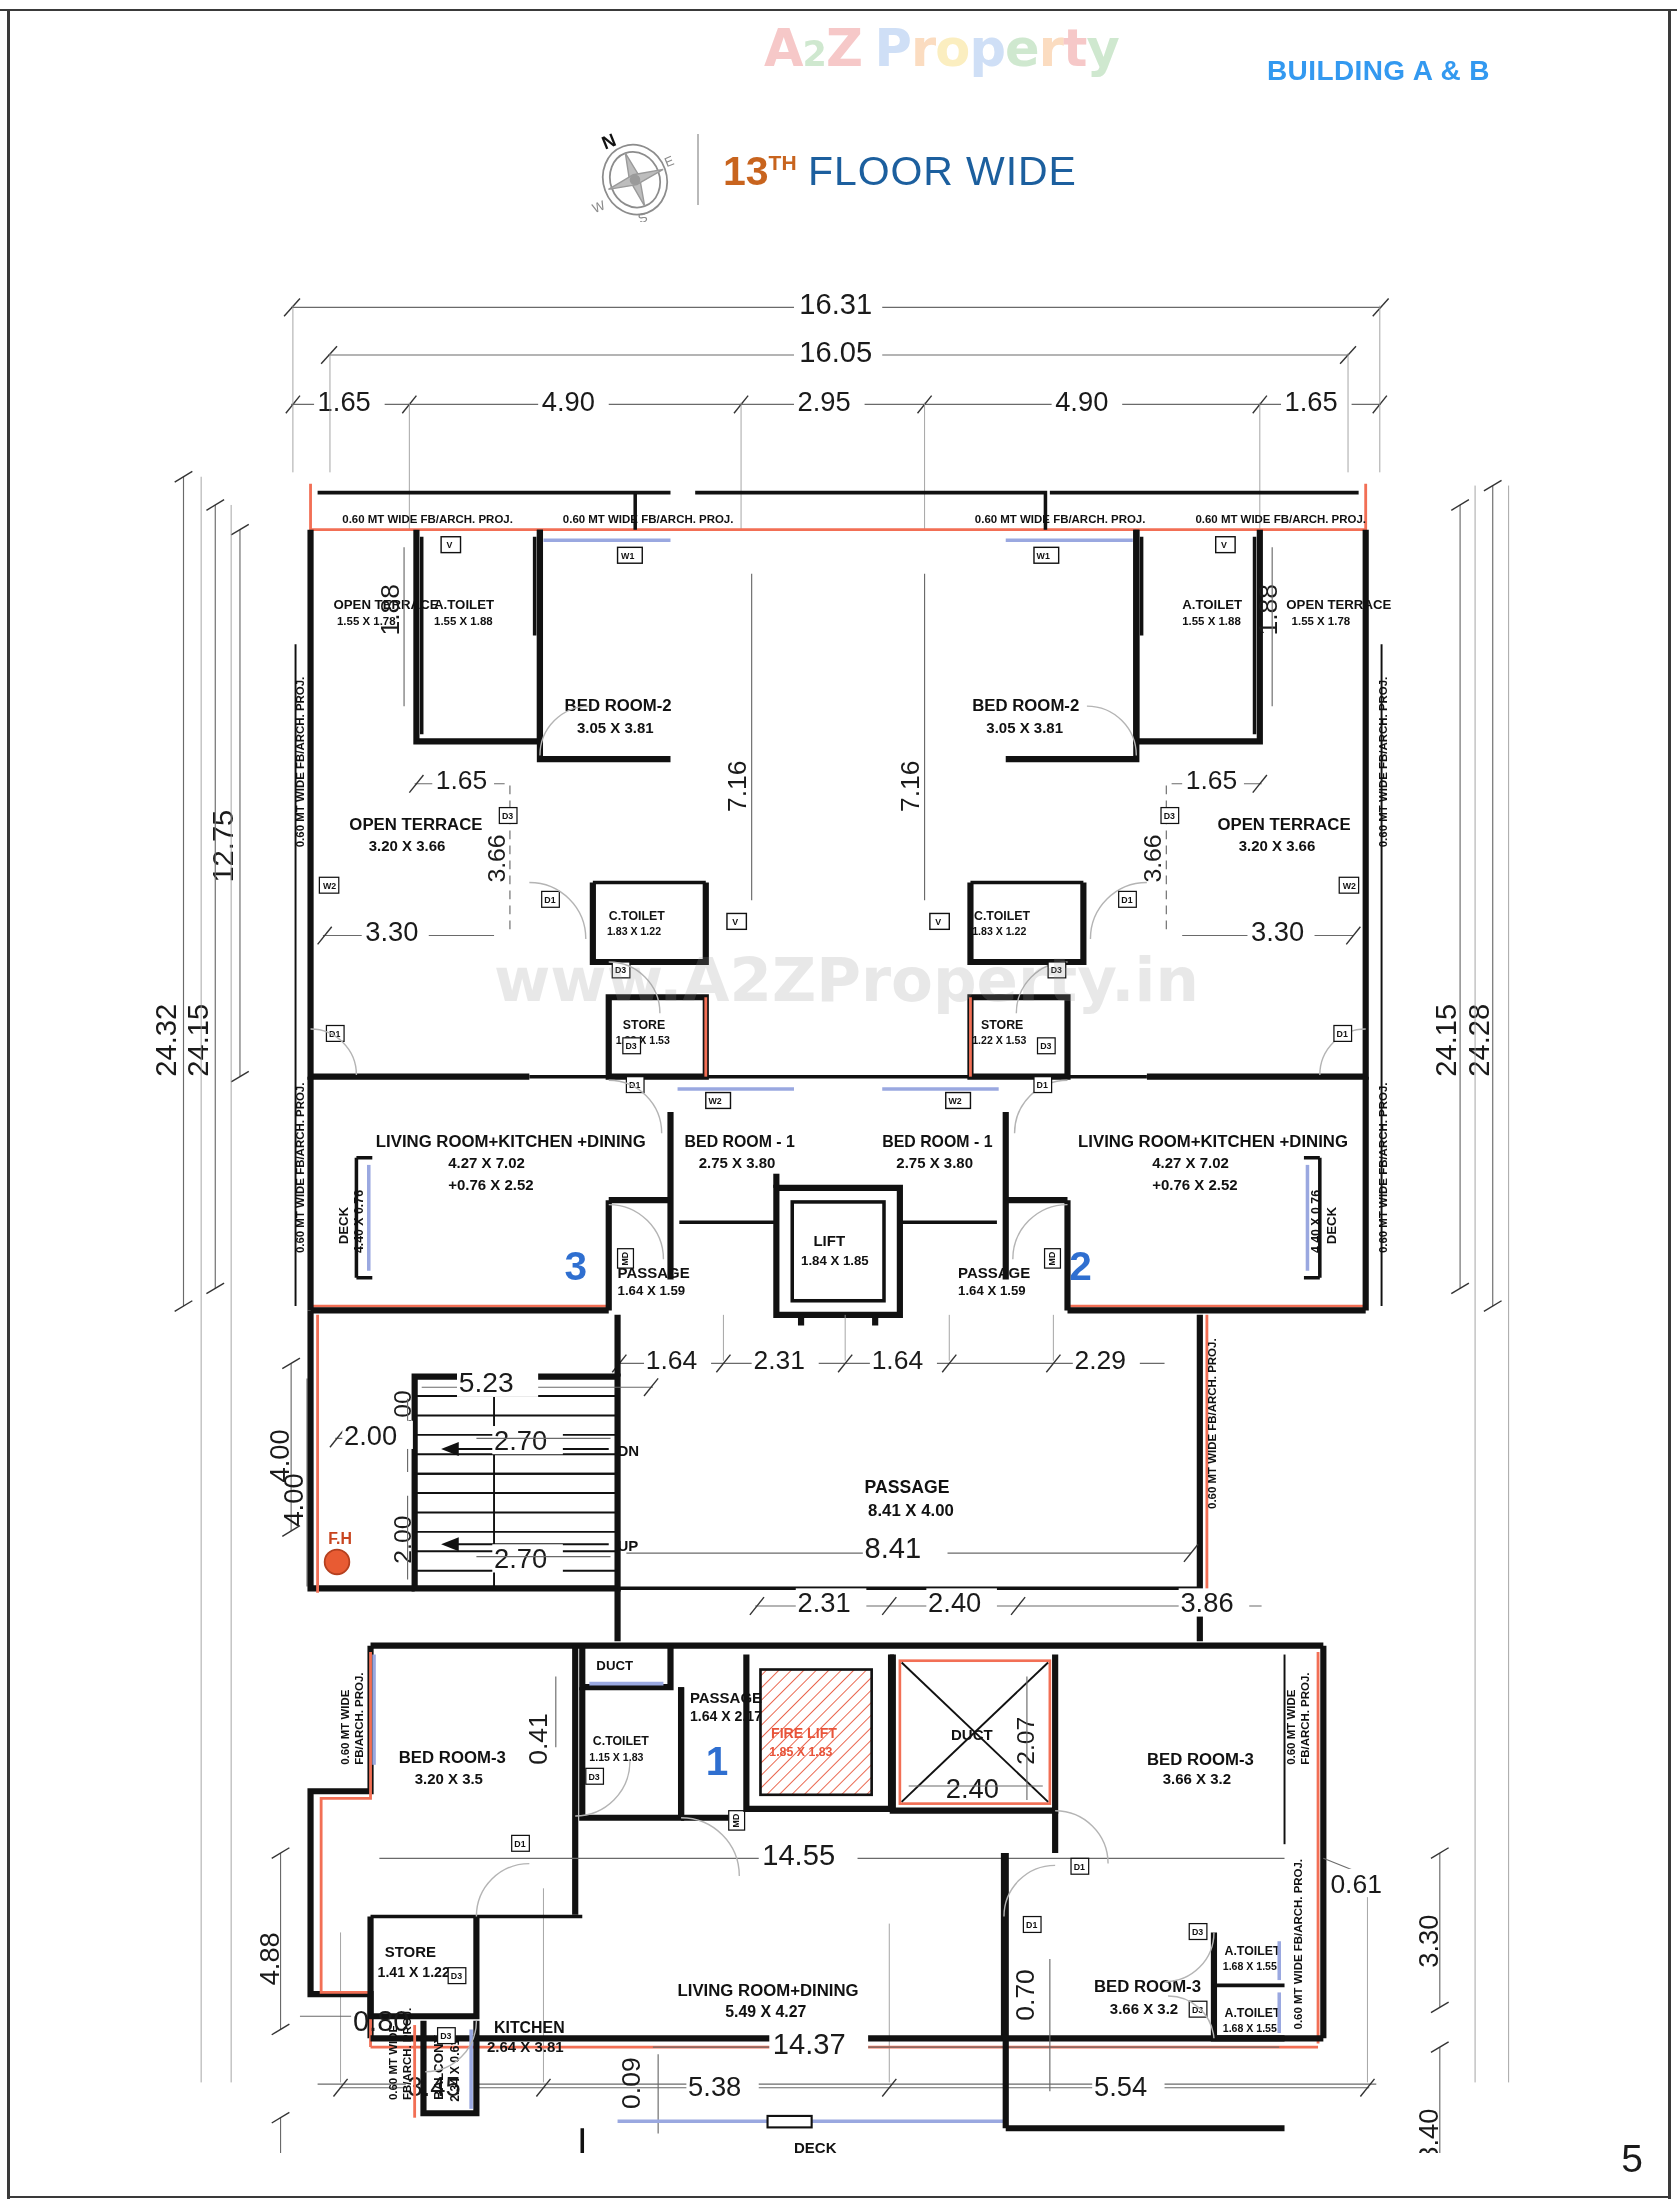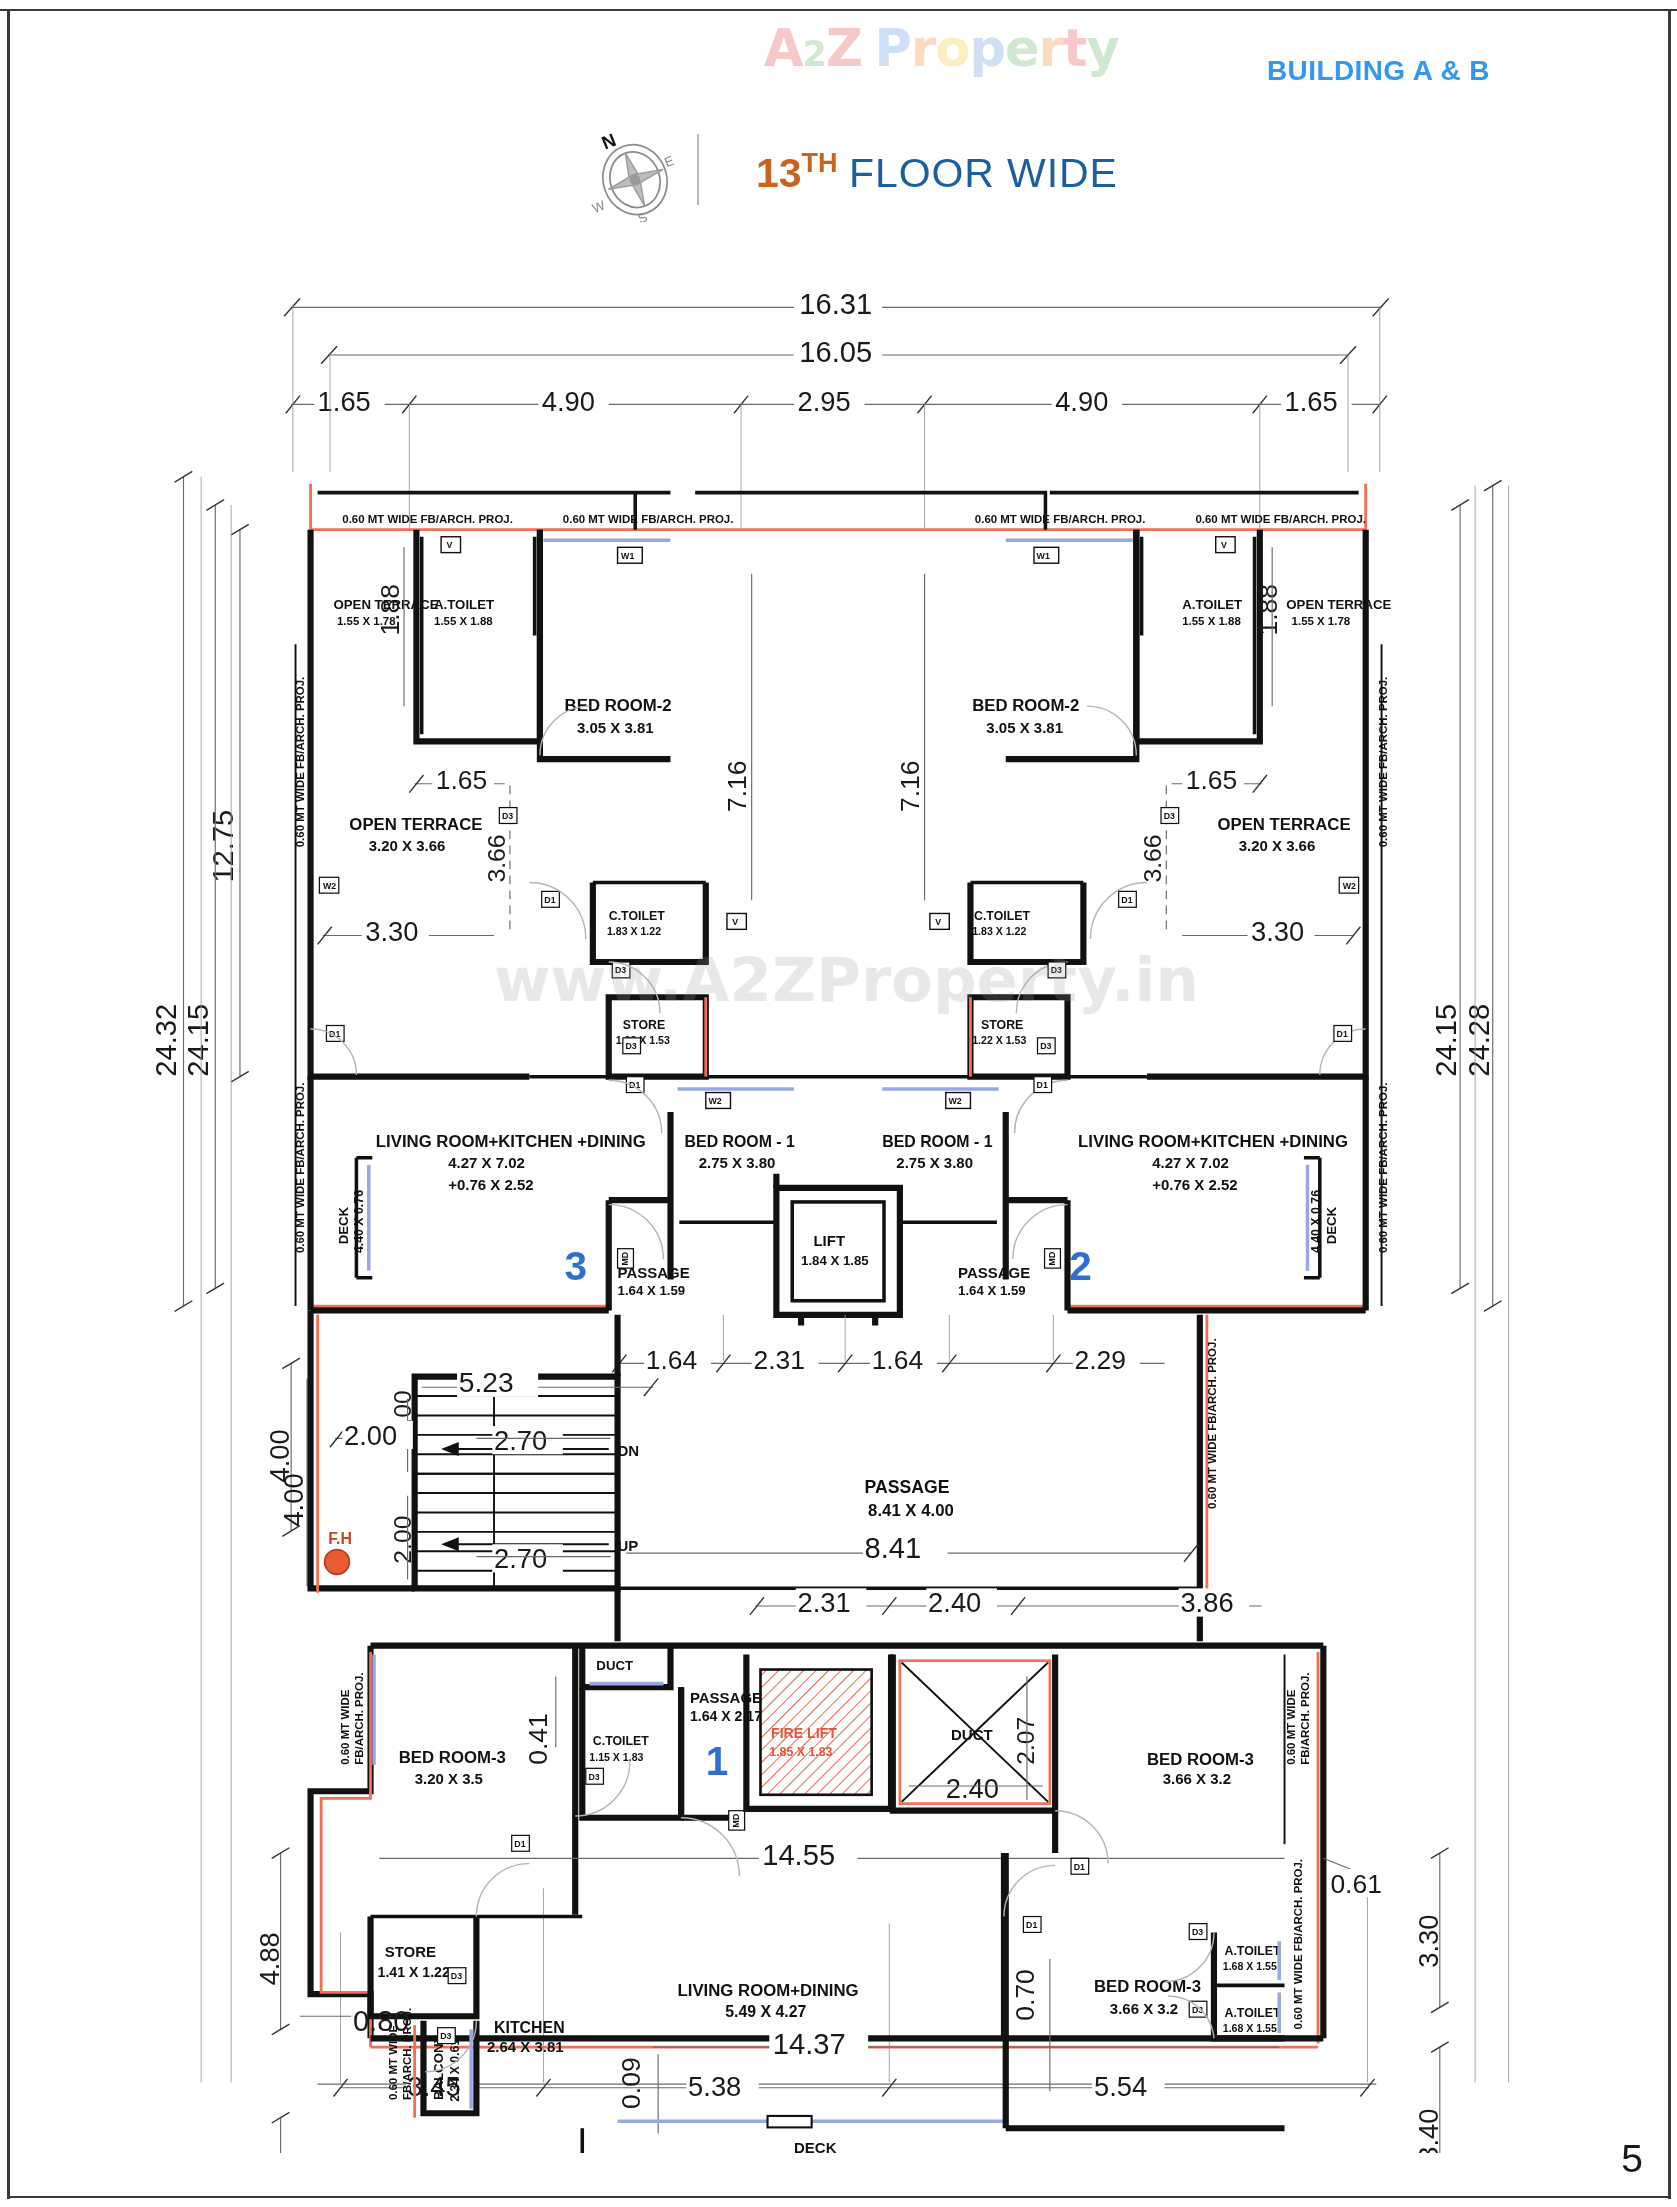--- a/index.html
+++ b/index.html
@@ -53,22 +53,22 @@
     position: absolute; left: 582px; top: 125px; width: 106px; height: 97px;
   }
   .title-div {
     position:absolute; left: 697px; top: 134px; width: 1.8px; height: 71px;
     background: #b9b9b9;
   }
   .floor-title {
     position: absolute; left: 723px; top: 148px;
     white-space: nowrap; font-size: 41px; font-weight: 600;
   }
-  .ft-num { color:#c8641e; font-weight:700;margin-left:33px; }
-  .ft-sup { color:#c8641e; font-size:27px; vertical-align: super; font-weight:700;}
+  .ft-num { color:#c8641e; font-weight:700; }
+  .ft-sup { color:#c8641e; font-size:21px; vertical-align: super; font-weight:700;}
   .ft-rest { color:#1c5f9e; font-weight: 400; letter-spacing:0.9px;}
 
   
   #plan {
     position: absolute; left: 0; top: 265px;
     width: 1678px; height: 1888px;
   }
   #plan svg { display:block; }
 
   .page-num {

